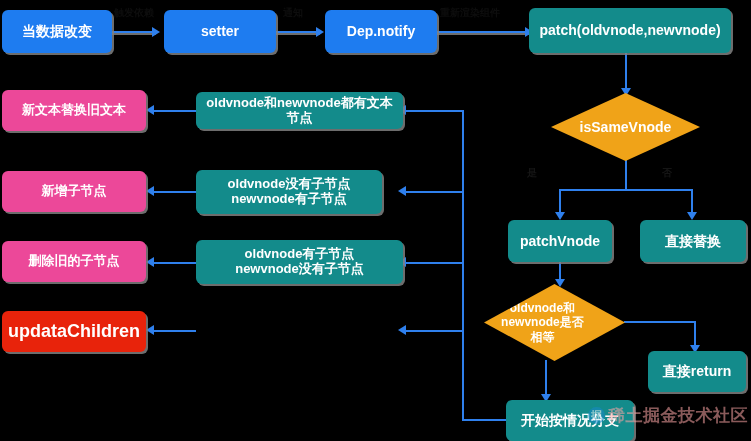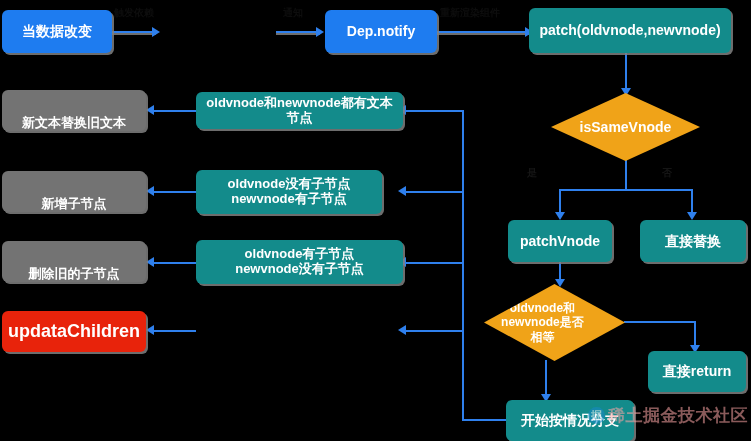--- a/index.html
+++ b/index.html
@@ -28,21 +28,21 @@
     font-weight: bold;
     line-height: 1.15;
     border-radius: 6px;
     filter: drop-shadow(2px 2px 0 rgba(128,128,128,0.85));
     z-index: 3;
   }
   .node span { display: block; padding: 0 5px; }
 
   .blue  { background: #1e7cf0; }
   .teal  { background: #138b8b; align-items: center; }
-  .pink  { background: #737373; align-items: flex-end; }
+  .pink  { background: #ec4899; }
   .red   { background: #e8230b; }
 
   
   .diamond {
     position: absolute;
     display: flex;
     align-items: center;
     justify-content: center;
     text-align: center;
     color: #ffffff;
@@ -176,20 +176,23 @@
   <div class="ln h" style="left:152px; top:330px; width:44px;"></div>
   <div class="arw l" style="left:146px; top:105px;"></div>
   <div class="arw l" style="left:146px; top:186px;"></div>
   <div class="arw l" style="left:146px; top:257px;"></div>
   <div class="arw l" style="left:146px; top:325px;"></div>
 
   <div class="node blue" style="left:2px; top:10px; width:110px; height:43px; font-size:14px;">
     <span>当数据改变</span>
   </div>
 
+  <div class="node blue" style="left:164px; top:10px; width:112px; height:43px; font-size:14px;">
+    <span>setter</span>
+  </div>
 
   <div class="node blue" style="left:325px; top:10px; width:112px; height:43px; font-size:14px;">
     <span>Dep.notify</span>
   </div>
 
   <div class="node teal" style="left:529px; top:8px; width:202px; height:45px; font-size:14px;">
     <span>patch(oldvnode,newvnode)</span>
   </div>
 
   <div class="diamond" style="left:551px; top:93px; width:149px; height:68px; font-size:14px;">

